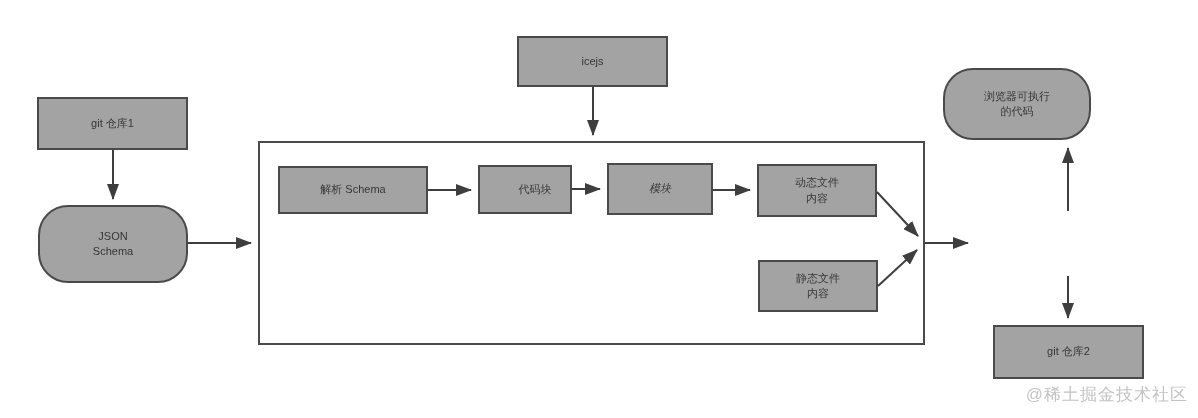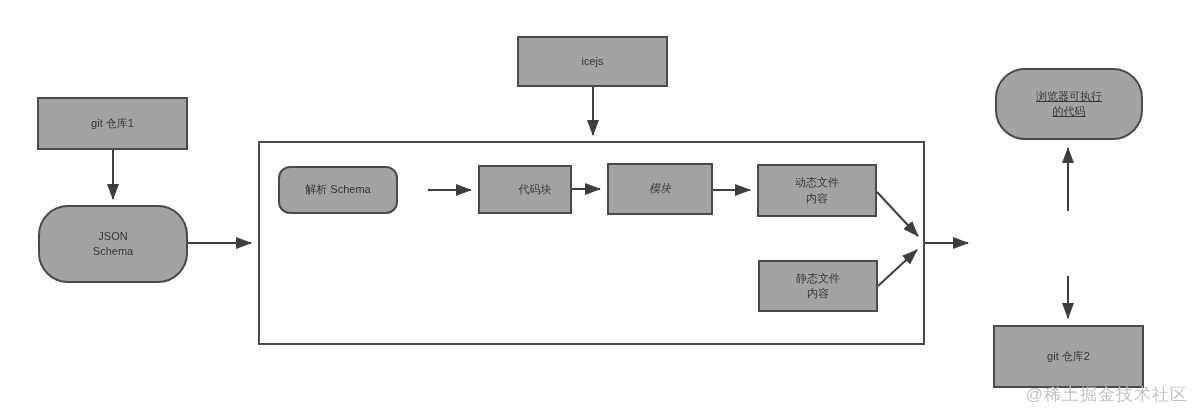--- a/index.html
+++ b/index.html
@@ -64,37 +64,37 @@
 
   <div class="container-box" style="left:258px; top:141px; width:667px; height:204px;"></div>
 
   <div class="node" style="left:37px; top:97px; width:151px; height:53px;">git 仓库1</div>
 
   <div class="node stadium" style="left:38px; top:205px; width:150px; height:78px;">JSON
 Schema</div>
 
   <div class="node" style="left:517px; top:36px; width:151px; height:51px;">icejs</div>
 
-  <div class="node" style="left:278px; top:166px; width:120px; height:48px;border-radius:12px;">解析 Schema</div>
+  <div class="node" style="left:278px; top:166px; width:150px; height:48px;">解析 Schema</div>
 
   <div class="node" style="left:478px; top:165px; width:94px; height:49px;padding-left:20px;">代码块</div>
 
   <div class="node" style="left:607px; top:163px; width:106px; height:52px;font-style:italic;">模块</div>
 
   <div class="node" style="left:757px; top:164px; width:120px; height:53px;">动态文件
 内容</div>
 
   <div class="node" style="left:758px; top:260px; width:120px; height:52px;">静态文件
 内容</div>
 
 
-  <div class="node stadium" style="left:995px; top:68px; width:148px; height:72px;text-decoration:underline;">浏览器可执行
+  <div class="node stadium" style="left:943px; top:68px; width:148px; height:72px;">浏览器可执行
 的代码</div>
 
-  <div class="node" style="left:993px; top:325px; width:151px; height:63px;">git 仓库2</div>
+  <div class="node" style="left:993px; top:325px; width:151px; height:54px;">git 仓库2</div>
 
   <svg class="arrow-layer" viewBox="0 0 1198 418" xmlns="http://www.w3.org/2000/svg">
     <defs>
       <marker id="arrowhead" markerUnits="strokeWidth" markerWidth="8" markerHeight="6" refX="7.5" refY="3" orient="auto">
         <path d="M0,0 L8,3 L0,6 Z" fill="#3e3e3e"></path>
       </marker>
     </defs>
     <line x1="113" y1="150" x2="113" y2="199" marker-end="url(#arrowhead)"></line>
     <line x1="188" y1="243" x2="251" y2="243" marker-end="url(#arrowhead)"></line>
     <line x1="593" y1="87" x2="593" y2="135" marker-end="url(#arrowhead)"></line>

